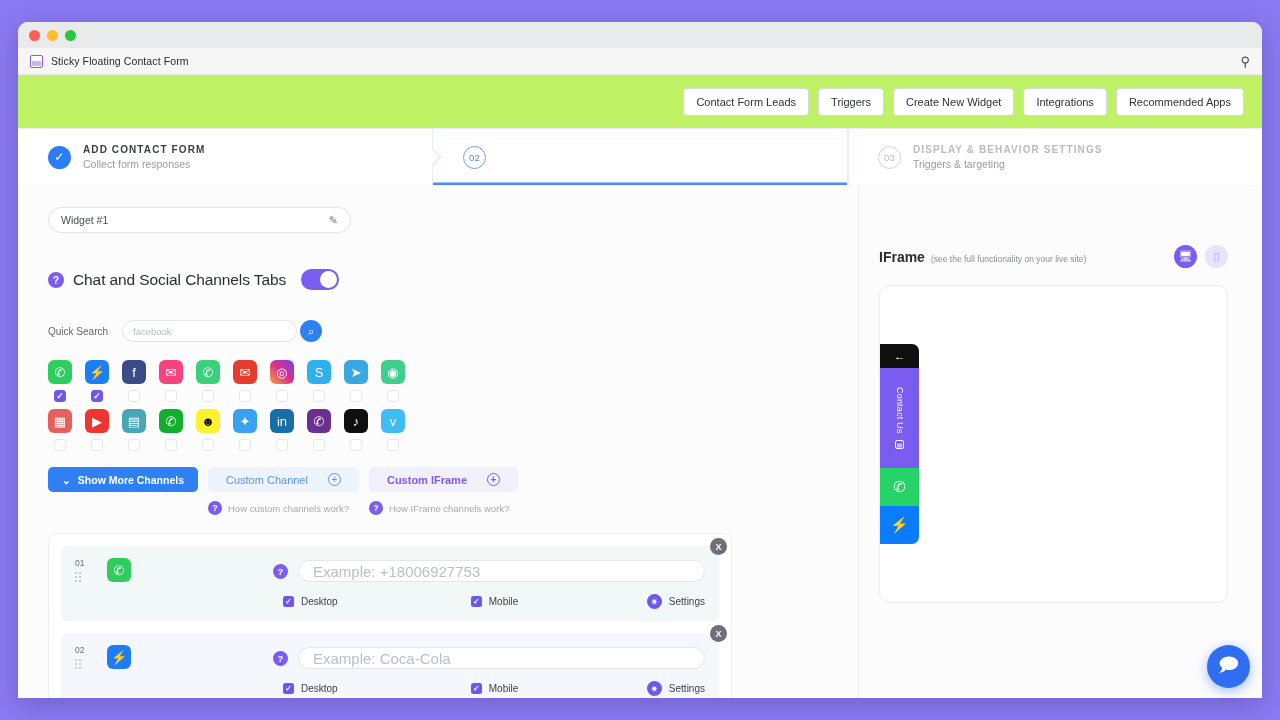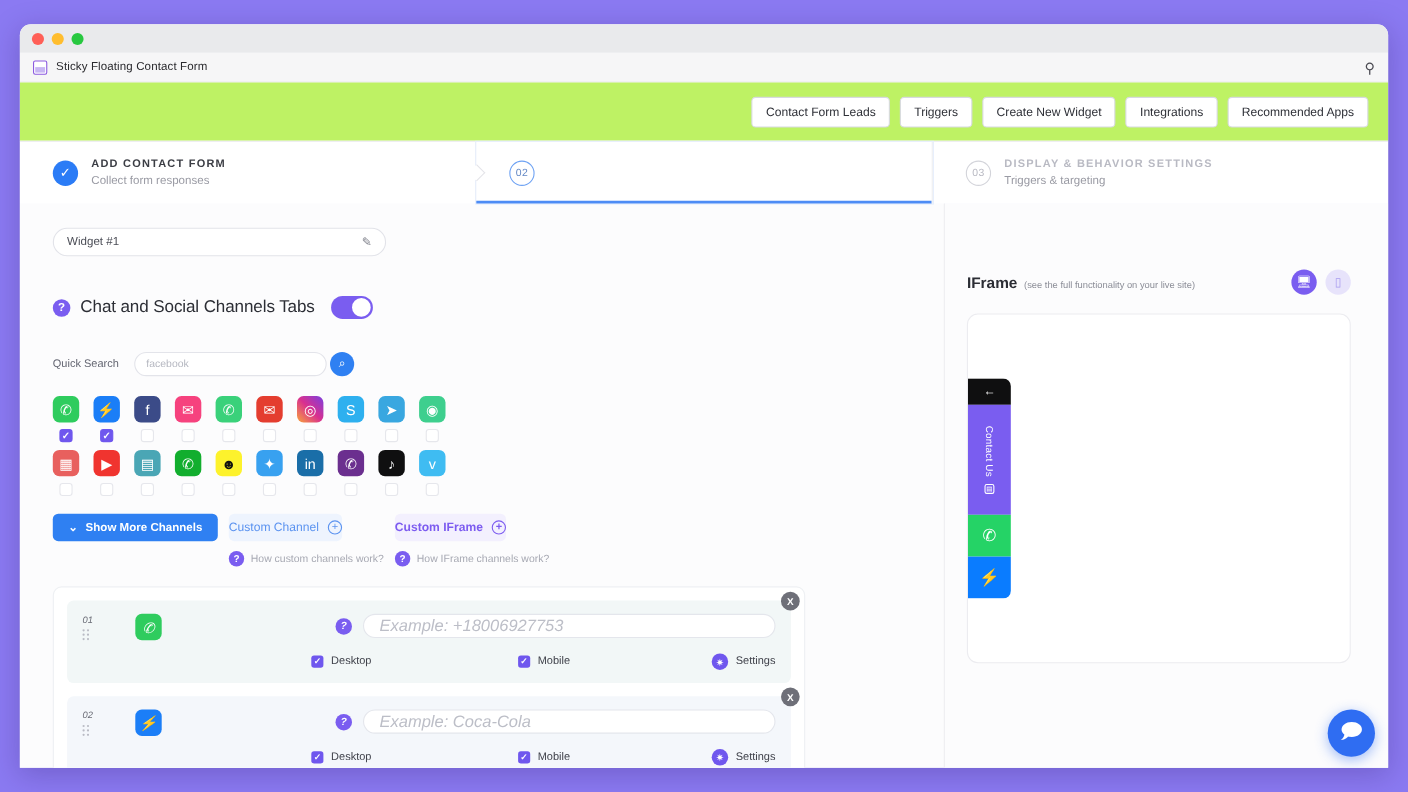--- a/index.html
+++ b/index.html
@@ -144,42 +144,42 @@
   .cbox.on::after { content:"✓"; color:#fff; font-size:9px; line-height:1; font-weight:700;}
 
   
   .act-row { display: flex; align-items: flex-start; gap: 10px; margin-top: 16px; }
   .btn-blue {
     background: #2f80f2; color:#fff; border:none; border-radius: 5px; height: 25px;
     font-size: 10.5px; font-weight: 700; padding: 0 14px; display:flex; align-items:center; gap:7px;
     font-family:"Liberation Sans",sans-serif; cursor:pointer;
   }
   .btn-soft {
-    border-radius:5px; height:25px; font-size:11px; padding:0 0; display:flex;
-    align-items:center; gap:8px; border:none; font-family:"Liberation Sans",sans-serif; cursor:pointer;
+    border-radius:5px; height:25px; font-size:11px; padding:0 18px; display:flex;
+    align-items:center; gap:20px; border:none; font-family:"Liberation Sans",sans-serif; cursor:pointer;
   }
   .btn-soft.blue { background:#eef4fe; color:#5b93f0; }
   .btn-soft.purple { background:#f3f0fe; color:#7d5cf0;font-weight:bold; }
   .plus-c { width:13px; height:13px; border-radius:50%; border:1px solid currentColor; display:flex;
             align-items:center; justify-content:center; font-size:10px; line-height:1;}
   .hint-row { display:flex; align-items:center; gap:6px; margin-top:9px; font-size:9.5px; color:#a7a9b3;}
   .hint-q { width:14px; height:14px; border-radius:50%; background:#7a5df0; color:#fff; font-size:9px;
             font-weight:700; display:flex; align-items:center; justify-content:center;}
   .act-col { display:flex; flex-direction:column; align-items:flex-start; }
 
   
   .cfg-card {
     margin-top: 18px; width: 684px; background:#fff; border:1px solid #eef0f3; border-radius:8px;
     padding: 12px; position:relative;
   }
   .cfg-row {
     background:#f2f7f7; border-radius:6px; padding: 12px 14px; position:relative; margin-bottom: 12px;
   }
   .cfg-row.mess { background:#f4f7fb; }
-  .cfg-top { display:flex; align-items:flex-start; gap:28px;font-style:italic; }
+  .cfg-top { display:flex; align-items:flex-end; gap:12px; }
   .cfg-num { font-size:8.5px; color:#6a6c76; }
   .drag { display:grid; grid-template-columns:repeat(2,2px); gap:2px; margin-top:4px; }
   .drag i { width:2px; height:2px; background:#b9bbc4; border-radius:50%; }
   .cfg-left { width: 20px; }
   .cfg-badge { width:24px; height:24px; border-radius:6px; display:flex; align-items:center;
                justify-content:center; color:#fff; font-size:13px; }
   .cfg-input-wrap { display:flex; align-items:center; gap:10px; flex:1; margin-left: 130px; }
   .cfg-q { width:15px; height:15px; border-radius:50%; background:#7a5df0; color:#fff; font-size:9.5px;
            font-weight:700; display:flex; align-items:center; justify-content:center; flex-shrink:0;}
   .cfg-input {

